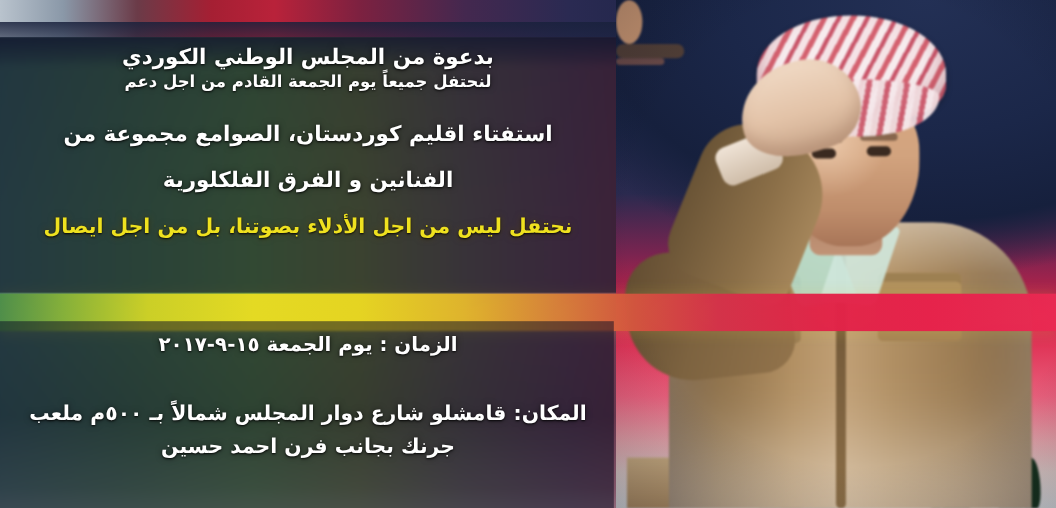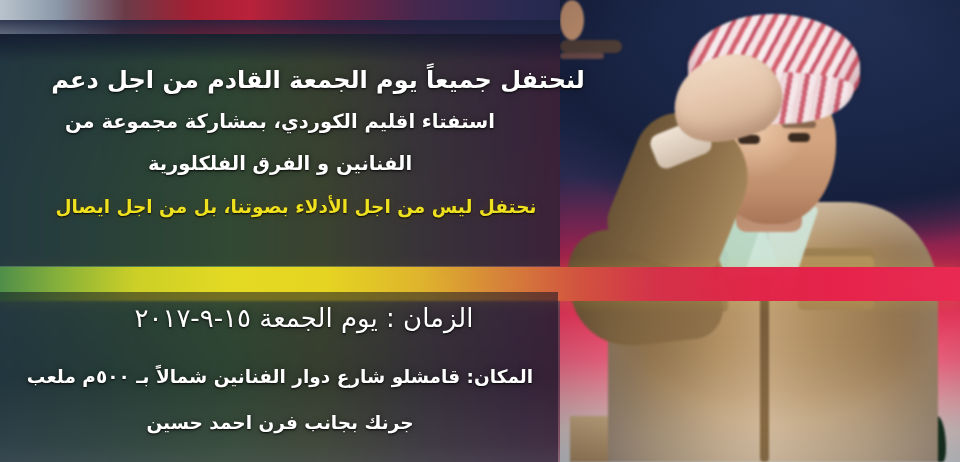--- a/index.html
+++ b/index.html
@@ -232,37 +232,36 @@
   .txt{
     position:absolute;left:0;width:560px;
     text-align:center;
     direction:rtl;
     color:#fff;
     text-shadow:0 1px 2px rgba(0,0,0,0.85), 0 0 6px rgba(0,0,0,0.5);
     line-height:1.18;
     white-space:nowrap;
   }
   .invite{top:40px;font-size:19.5px;font-weight:bold;}
-  .l2{top:66px;font-size:24px;font-weight:bold;padding-left:38px;}
+  .l2{top:66px;font-size:15px;font-weight:bold;}
   .l3{top:110px;font-size:19.5px;font-weight:bold;}
   .l4{top:152px;font-size:19.5px;font-weight:bold;}
   .l5{top:162px;font-size:19.5px;font-weight:bold;}
   .slg{
     color:#efe11f;
     text-shadow:0 1px 2px rgba(0,0,0,0.9), 0 0 7px rgba(90,70,0,0.6);
     font-weight:bold;
-    padding-left:16px;
   }
   .slg1{top:196px;font-size:18.5px;}
   .slg2{top:224px;font-size:18.5px;}
 
-  .b1{top:303px;font-size:26px;font-weight:normal;letter-spacing:.3px;padding-left:24px;}
+  .b1{top:303px;font-size:18px;font-weight:bold;letter-spacing:.3px;}
   .b2{top:331px;font-size:19px;font-weight:bold;}
   .b3{top:366px;font-size:18.5px;font-weight:bold;}
-  .b4{top:412px;font-size:18.5px;font-weight:bold;}
+  .b4{top:396px;font-size:18.5px;font-weight:bold;}
 </style>
 </head>
 <body>
 
 <div class="stage">
 
   <div class="bg-base"></div>
   <div class="bg-vert"></div>
   <div class="bg-topstrip"></div>
   <div class="bg-topstrip-fade"></div>
@@ -307,23 +306,24 @@
     </div>
     <div class="photo-vig"></div>
   </div>
 
   <div class="bg-band-glow"></div>
   <div class="bg-band"></div>
 
   <div class="panel panel-top"></div>
   <div class="panel panel-bot"></div>
 
+  <div class="txt invite">بدعوة من المجلس الوطني الكوردي</div>
   <div class="txt l2">لنحتفل جميعاً يوم الجمعة القادم من اجل دعم</div>
-  <div class="txt l3">استفتاء اقليم الكوردي، بمشاركة  مجموعة من</div>
+  <div class="txt l3">استفتاء اقليم كوردستان، الصوامع  مجموعة من</div>
   <div class="txt l4">الفنانين و الفرق الفلكلورية</div>
 
   <div class="txt slg slg1">نحتفل ليس من اجل الأدلاء بصوتنا، بل من اجل ايصال</div>
 
   <div class="txt b1">الزمان : يوم الجمعة   ١٥-٩-٢٠١٧</div>
-  <div class="txt b3">المكان: قامشلو شارع دوار الفنانين شمالاً بـ  ٥٠٠م ملعب</div>
+  <div class="txt b3">المكان: قامشلو شارع دوار المجلس شمالاً بـ  ٥٠٠م ملعب</div>
   <div class="txt b4">جرنك بجانب فرن احمد حسين</div>
 
 </div>
 
 </body></html>

